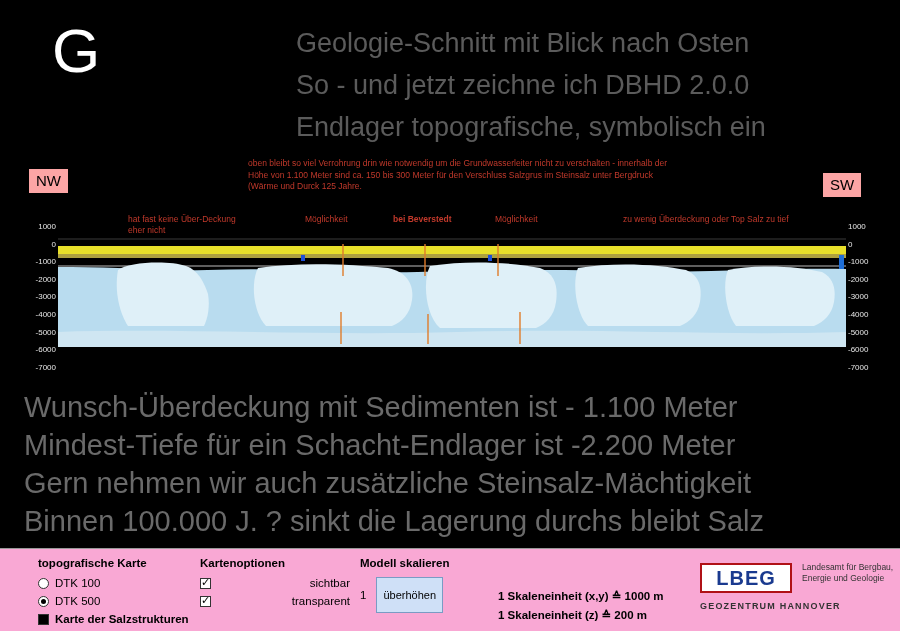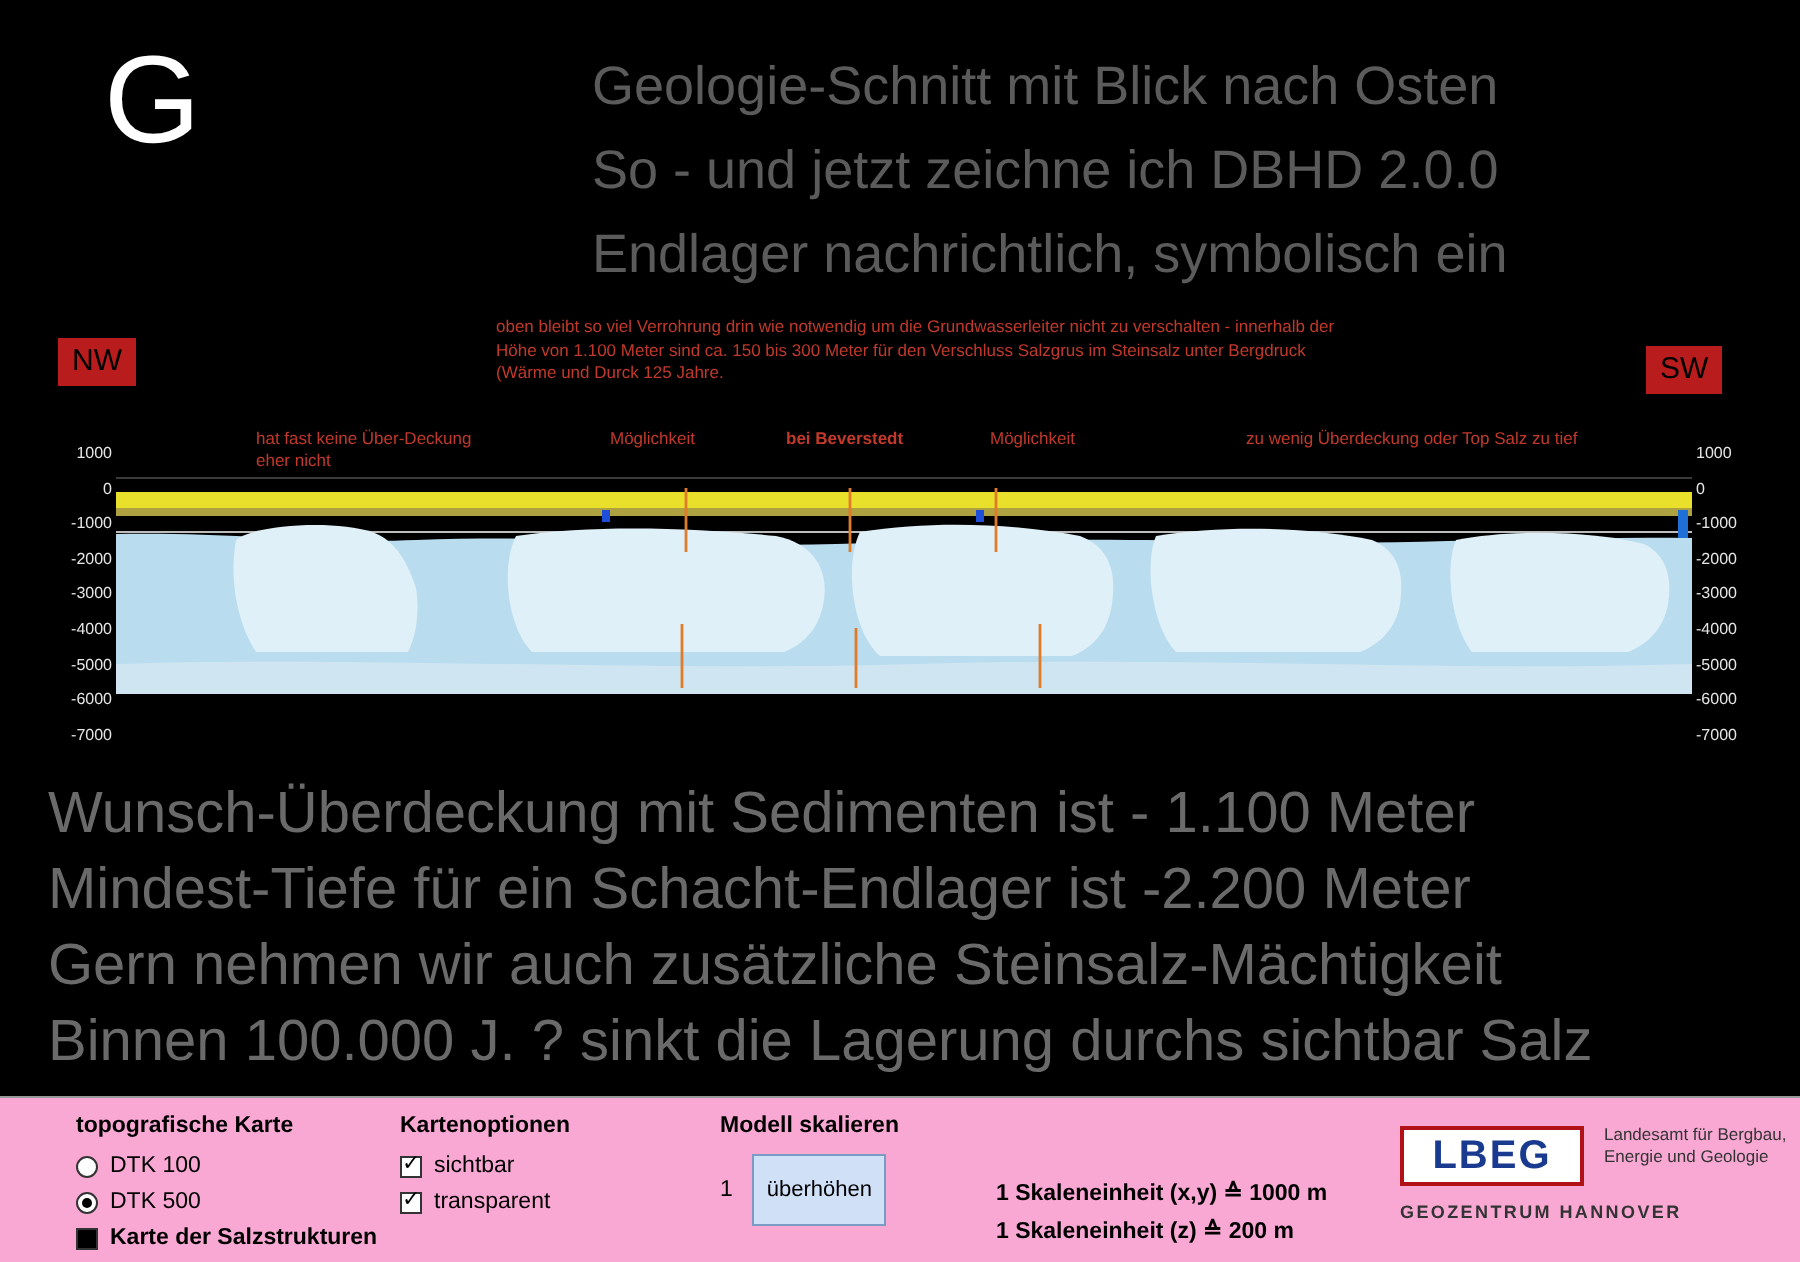--- a/index.html
+++ b/index.html
@@ -29,21 +29,21 @@
     font-family:"Liberation Sans", sans-serif;
     white-space:nowrap;
   }
 
   
   #diagram {
     position:absolute; left:0; top:150px; width:900px; height:240px;
     background:#000;
   }
   .corner-label {
-    position:absolute; background:#b91c1c; color:#000;
+    position:absolute; background:#fca5a5; color:#000;
     font-size:15px; padding:3px 7px 4px 7px;
     border:1px solid #000;
   }
   #corner-nw { left:28px; top:18px; }
   #corner-sw { left:822px; top:22px; }
 
   #note-top {
     position:absolute; left:248px; top:8px; width:420px;
     color:#c1392b; font-size:8.5px; line-height:11.5px;
     text-align:left;
@@ -103,21 +103,21 @@
     width:5px; height:5px; border-radius:50%; background:#000;
   }
   #karte-salz { font-size:11.5px; font-weight:bold; display:flex; align-items:center; margin-top:3px;}
   #karte-salz .sq {
     width:11px; height:11px; border:1px solid #333; background:#000;
     margin-right:6px; flex:none;
   }
 
   #col-optionen { position:absolute; left:200px; top:8px; width:150px; }
   #col-optionen .b-head { margin-bottom:8px; }
-  .check-row { display:flex; align-items:center; margin-bottom:6px; }
+  .check-row { display:flex; align-items:center; margin-bottom:6px;justify-content:space-between; }
   .cbox {
     width:11px; height:11px; border:1px solid #333; background:#fff;
     margin-right:6px; position:relative; flex:none;
   }
   .cbox.checked::after {
     content:"\2713"; position:absolute; left:0px; top:-3px;
     font-size:11px; line-height:13px; color:#000;
   }
 
   #col-modell { position:absolute; left:360px; top:8px; width:160px; }
@@ -150,21 +150,21 @@
   }
 </style>
 </head>
 <body>
 
 <div id="header">
   <div id="logo-g">G</div>
   <div id="title-block">
     <div>Geologie-Schnitt mit Blick nach Osten</div>
     <div>So - und jetzt zeichne ich DBHD 2.0.0</div>
-    <div>Endlager nachrichtlich, symbolisch ein</div>
+    <div>Endlager topografische, symbolisch ein</div>
   </div>
 </div>
 
 <div id="diagram">
 
   <div class="corner-label" id="corner-nw">NW</div>
   <div class="corner-label" id="corner-sw">SW</div>
 
   <div id="note-top">oben bleibt so viel Verrohrung drin wie notwendig um die Grundwasserleiter nicht zu verschalten - innerhalb der Höhe von 1.100 Meter sind ca. 150 bis 300 Meter für den Verschluss Salzgrus im Steinsalz unter Bergdruck (Wärme und Durck 125 Jahre.</div>
 
@@ -237,21 +237,21 @@
       <rect x="430" y="33" width="4" height="6" fill="#1f4fd8"></rect>
       <rect x="781" y="33" width="5" height="14" fill="#1f6fd8"></rect>
     </svg>
   </div>
 </div>
 
 <div id="text-block">
   <div>Wunsch-Überdeckung mit Sedimenten ist  - 1.100 Meter</div>
   <div>Mindest-Tiefe für ein Schacht-Endlager ist  -2.200 Meter</div>
   <div>Gern nehmen wir auch zusätzliche Steinsalz-Mächtigkeit</div>
-  <div>Binnen 100.000 J. ? sinkt die Lagerung durchs sichtbar Salz</div>
+  <div>Binnen 100.000 J. ? sinkt die Lagerung durchs bleibt Salz</div>
 </div>
 
 <div id="bottom">
 
   <div id="col-karte">
     <div class="b-head">topografische Karte</div>
 
     <div class="radio-row">
       <span class="radio"></span>
       <span class="b-item">DTK 100</span>

